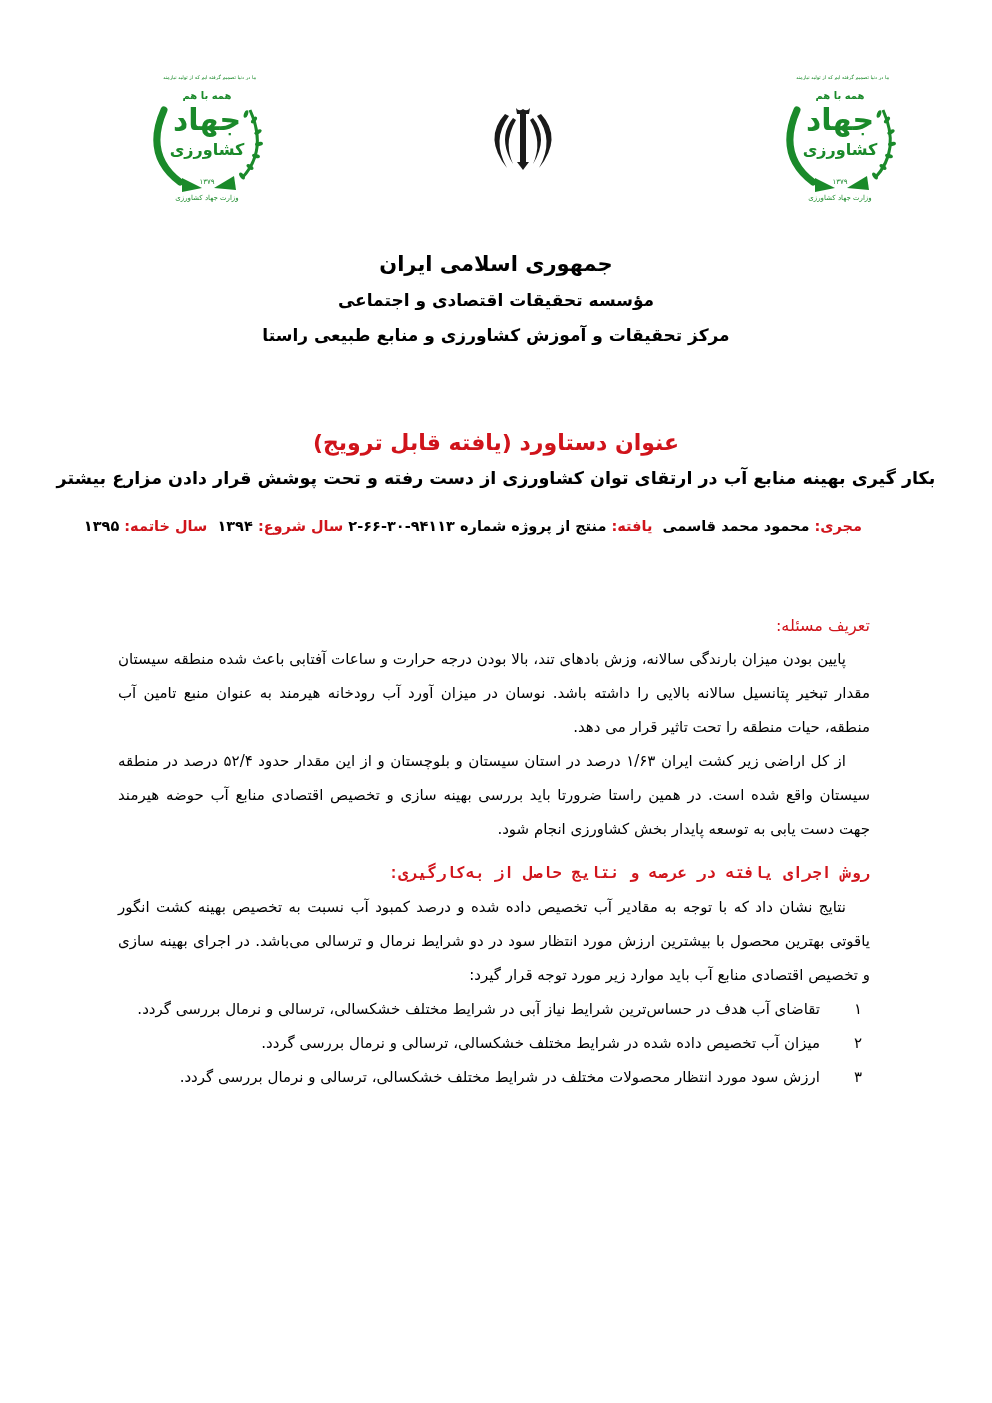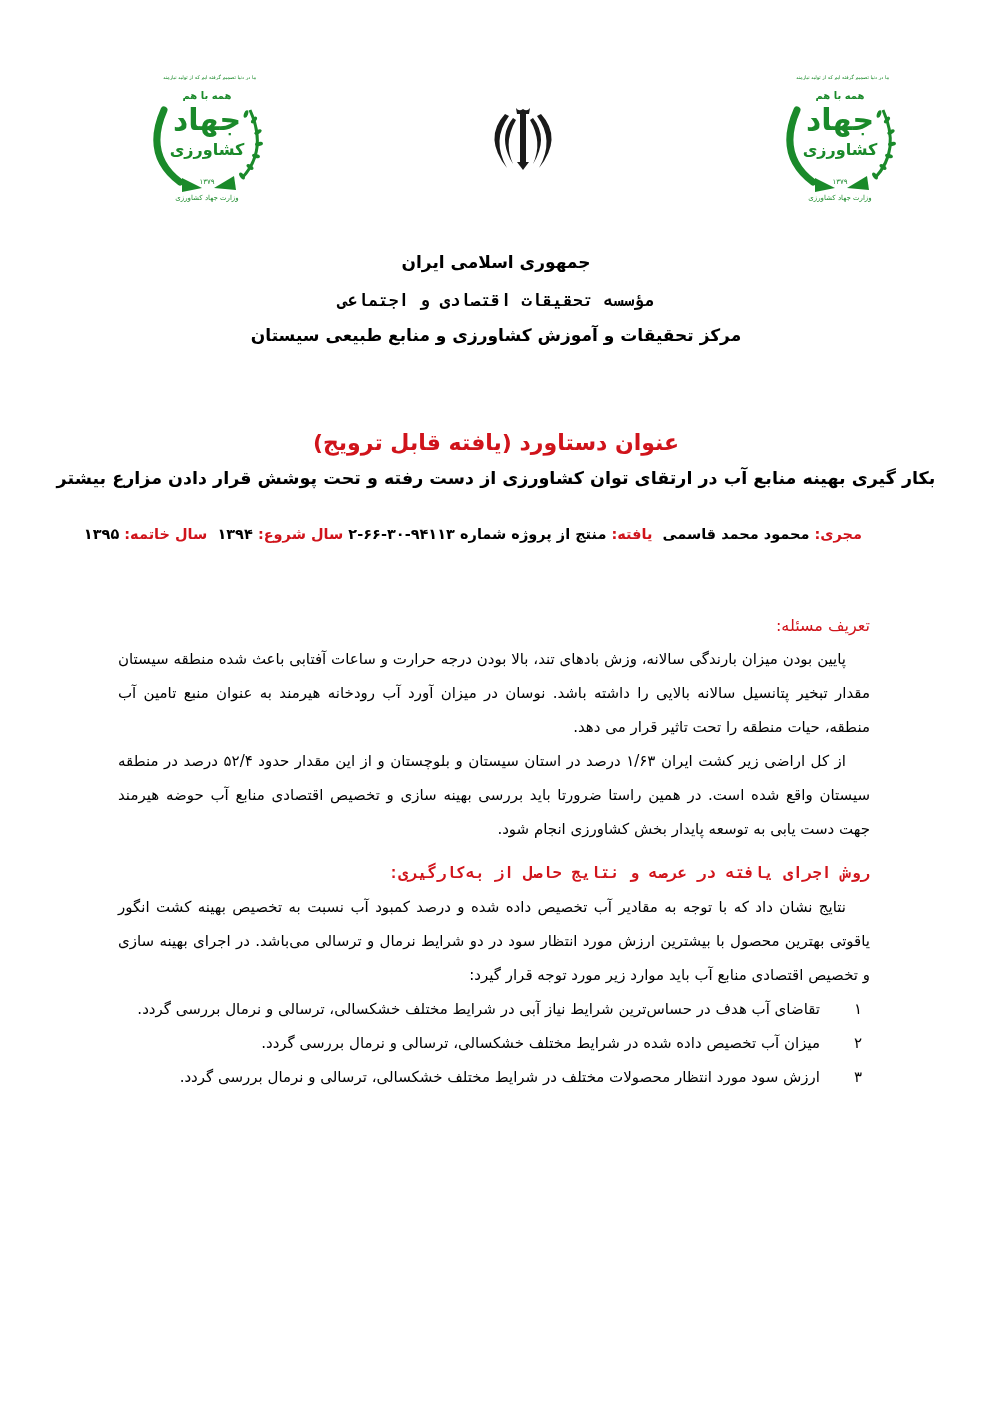--- a/index.html
+++ b/index.html
@@ -8,29 +8,29 @@
       font-family: "DejaVu Sans", sans-serif; color: #000;
     }
     .logo {
       position: absolute; top: 70px; width: 130px; height: 140px;
     }
     .logo-left { left: 142px; }
     .logo-right { left: 775px; }
     .emblem { position: absolute; left: 483px; top: 98px; width: 80px; height: 80px; }
 
     .center { position: absolute; left: 0; width: 992px; text-align: center; direction: rtl; }
-    .h-country { top: 252px; font-size: 17px; font-weight: bold; }
-    .h-inst1 { top: 290px; font-size: 17px; font-weight: bold; font-family: Liberation Mono, monospace; }
+    .h-country { top: 252px; font-size: 21px; font-weight: bold; }
+    .h-inst1 { top: 290px; font-size: 17px; font-weight: bold; }
     .h-inst2 { top: 325px; font-size: 17px; font-weight: bold; }
     .h-title-label { top: 430px; font-size: 22px; font-weight: bold; color: #d0141b; }
     .h-title { top: 468px; font-size: 17.5px; font-weight: bold; }
 
     .meta {
       position: absolute; top: 518px; right: 130px; left: 150px;
-      direction: rtl; text-align: right; font-size: 14.5px; font-weight: bold; white-space: nowrap; margin-top: 8px;
+      direction: rtl; text-align: right; font-size: 14.5px; font-weight: bold; white-space: nowrap;
     }
     .red { color: #d0141b; font-weight: normal; }
     .meta .red { font-weight: bold; }
 
     .body {
       position: absolute; left: 118px; right: 122px; top: 598px;
       direction: rtl; text-align: justify; font-size: 15px; line-height: 34px;
     }
     .sec-head { color: #d0141b; font-size: 16px; font-weight: normal; line-height: 32px; margin-top: 12px; }
     .sec-head.bold { font-weight: bold; font-family: Liberation Mono, monospace; }
@@ -99,21 +99,21 @@
   <div style="position:absolute;top:4px;left:20px;width:95px;font-size:5px;color:#1a8a2a;text-align:center;direction:rtl;white-space:nowrap;overflow:hidden;">ما در دنیا تصمیم گرفته ایم که از تولید نیازمند</div>
   <div style="position:absolute;top:20px;left:0;width:130px;font-size:10px;font-weight:bold;color:#1a8a2a;text-align:center;direction:rtl;">همه با هم</div>
   <div style="position:absolute;top:32px;left:0;width:130px;font-size:30px;font-weight:bold;color:#1a8a2a;text-align:center;direction:rtl;">جهاد</div>
   <div style="position:absolute;top:70px;left:0;width:130px;font-size:16px;font-weight:bold;color:#1a8a2a;text-align:center;direction:rtl;">کشاورزی</div>
   <div style="position:absolute;top:108px;left:0;width:130px;font-size:7px;color:#1a8a2a;text-align:center;">۱۳۷۹</div>
   <div style="position:absolute;top:124px;left:0;width:130px;font-size:7px;color:#1a8a2a;text-align:center;direction:rtl;">وزارت جهاد کشاورزی</div>
 </div>
 
 <div class="center h-country">جمهوری اسلامی ایران</div>
 <div class="center h-inst1">مؤسسه تحقیقات اقتصادی و اجتماعی</div>
-<div class="center h-inst2">مرکز تحقیقات و آموزش کشاورزی و منابع طبیعی سیستان</div>
+<div class="center h-inst2">مرکز تحقیقات و آموزش کشاورزی و منابع طبیعی راستا</div>
 
 <div class="center h-title-label">عنوان دستاورد (یافته قابل ترویج)</div>
 <div class="center h-title">بکار گیری بهینه منابع آب در ارتقای توان کشاورزی از دست رفته و تحت پوشش قرار دادن مزارع بیشتر</div>
 
 <div class="meta">
   <span class="red">مجری:</span>
   <span>محمود محمد قاسمی</span>&nbsp;
   <span class="red">یافته:</span>
   <span>منتج از پروژه شماره ۹۴۱۱۳-۳۰-۶۶-۲</span>
   <span class="red">سال شروع:</span>

